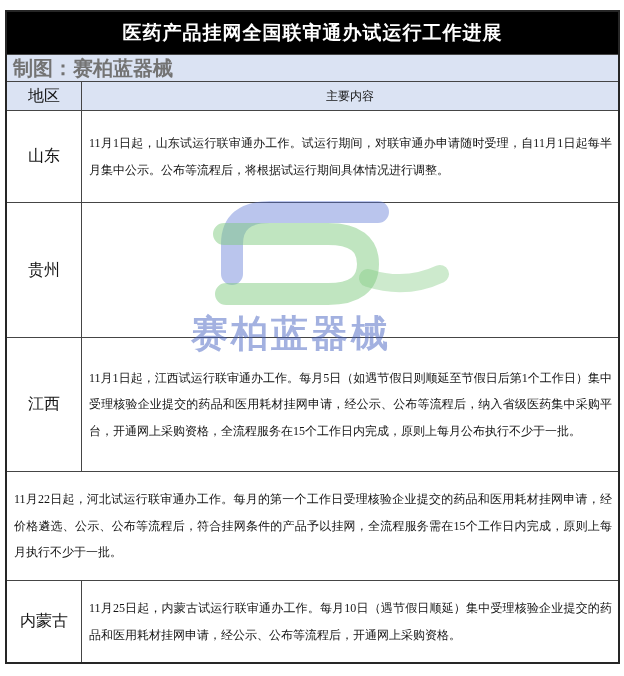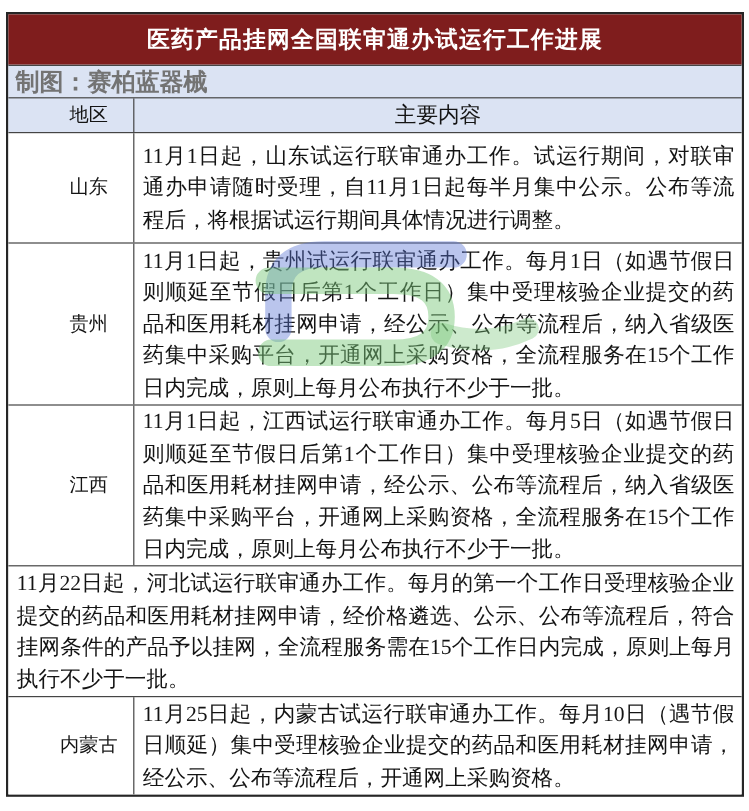--- a/index.html
+++ b/index.html
@@ -7,40 +7,40 @@
     width:624px;height:676px;position:relative;background:#ffffff;
     font-family:"Liberation Serif","DejaVu Serif",serif;
     -webkit-font-smoothing:antialiased;overflow:hidden;
   }
   *{box-sizing:border-box;}
   .table-wrap{
     position:absolute;left:5px;top:10px;width:615px;
     border:2px solid #262626;background:#ffffff;
   }
   .title-bar{
-    height:42px;background:#7f1d1d;color:#ffffff;
+    height:42px;background:#000000;color:#ffffff;
     display:flex;align-items:center;justify-content:center;
     font-size:19px;font-weight:bold;letter-spacing:1px;
   }
   .credit-row{
     height:27px;background:#dbe3f3;border-top:1px solid #454545;
     display:flex;align-items:center;padding-left:6px;
     font-size:20px;font-weight:bold;color:#737373;
   }
   .header-row{display:flex;background:#dbe3f3;border-top:1px solid #454545;height:29px;}
   .data-row{display:flex;border-top:1px solid #454545;background:#ffffff;}
   .cell{color:#141414;}
   .region-cell{
     width:75px;flex:0 0 75px;border-right:1px solid #454545;
     display:flex;align-items:center;justify-content:center;
-    font-size:16px;text-align:center;margin-left:30px;
+    font-size:16px;text-align:center;
   }
   .content-cell{
     flex:1;display:flex;align-items:center;
-    font-size:18px;
+    font-size:12px;
   }
   .header-row .content-cell{justify-content:center;}
   .data-row .content-cell{
     padding:3px 6px 3px 7px;line-height:26.5px;text-align:justify;
   }
   .r0{height:92px;}
   .r1{height:135px;}
   .r2{height:134px;}
   .r3{height:109px;}
   .r4{height:82px;}
@@ -70,21 +70,20 @@
     <div class="cell content-cell">主要内容</div>
   </div>
 
   <div class="data-row r0">
     <div class="cell region-cell">山东</div>
     <div class="cell content-cell">11月1日起，山东试运行联审通办工作。试运行期间，对联审通办申请随时受理，自11月1日起每半月集中公示。公布等流程后，将根据试运行期间具体情况进行调整。</div>
   </div>
 
   <div class="data-row r1">
     <div class="cell region-cell">贵州</div>
-    <div class="cell content-cell">11月1日起，贵州试运行联审通办工作。每月1日（如遇节假日则顺延至节假日后第1个工作日）集中受理核验企业提交的药品和医用耗材挂网申请，经公示、公布等流程后，纳入省级医药集中采购平台，开通网上采购资格，全流程服务在15个工作日内完成，原则上每月公布执行不少于一批。</div>
   </div>
 
   <div class="data-row r2">
     <div class="cell region-cell">江西</div>
     <div class="cell content-cell">11月1日起，江西试运行联审通办工作。每月5日（如遇节假日则顺延至节假日后第1个工作日）集中受理核验企业提交的药品和医用耗材挂网申请，经公示、公布等流程后，纳入省级医药集中采购平台，开通网上采购资格，全流程服务在15个工作日内完成，原则上每月公布执行不少于一批。</div>
   </div>
 
   <div class="data-row r3">
     <div class="cell content-cell">11月22日起，河北试运行联审通办工作。每月的第一个工作日受理核验企业提交的药品和医用耗材挂网申请，经价格遴选、公示、公布等流程后，符合挂网条件的产品予以挂网，全流程服务需在15个工作日内完成，原则上每月执行不少于一批。</div>
   </div>
@@ -98,13 +97,14 @@
 
 <div class="watermark">
   <svg class="wm-logo" viewBox="0 0 270 160" xmlns="http://www.w3.org/2000/svg">
 
     <path d="M 168 34 L 60 34 Q 22 34 22 66 L 22 96" fill="none" stroke="#5b74d4" stroke-opacity="0.42" stroke-width="22" stroke-linecap="round"></path>
 
     <path d="M 14 56 L 118 56 Q 158 56 158 86 Q 158 116 118 116 L 16 116" fill="none" stroke="#7cc87c" stroke-opacity="0.48" stroke-width="22" stroke-linecap="round"></path>
 
     <path d="M 158 100 Q 196 112 230 96" fill="none" stroke="#7cc87c" stroke-opacity="0.38" stroke-width="18" stroke-linecap="round"></path>
   </svg>
+  <div class="wm-text">赛柏蓝器械</div>
 </div>
 
 </body></html>

